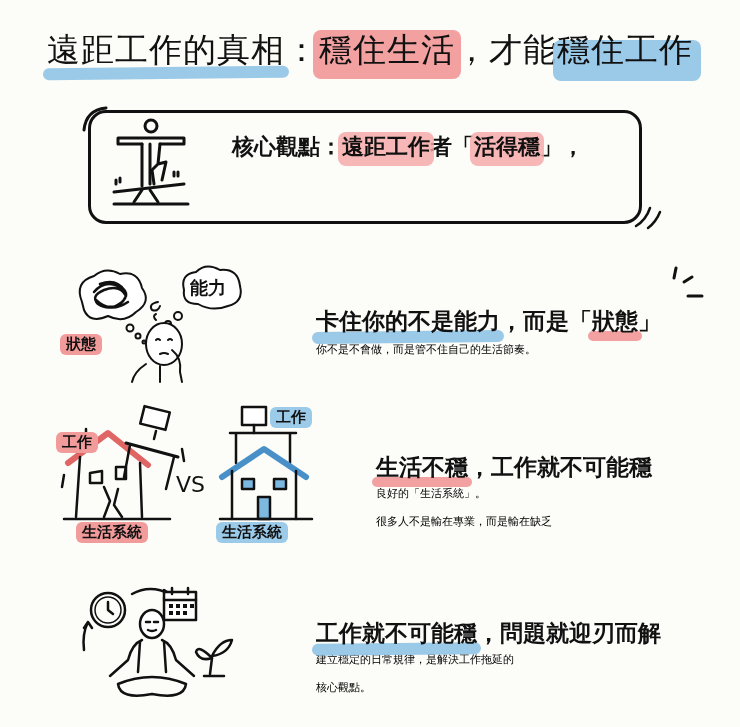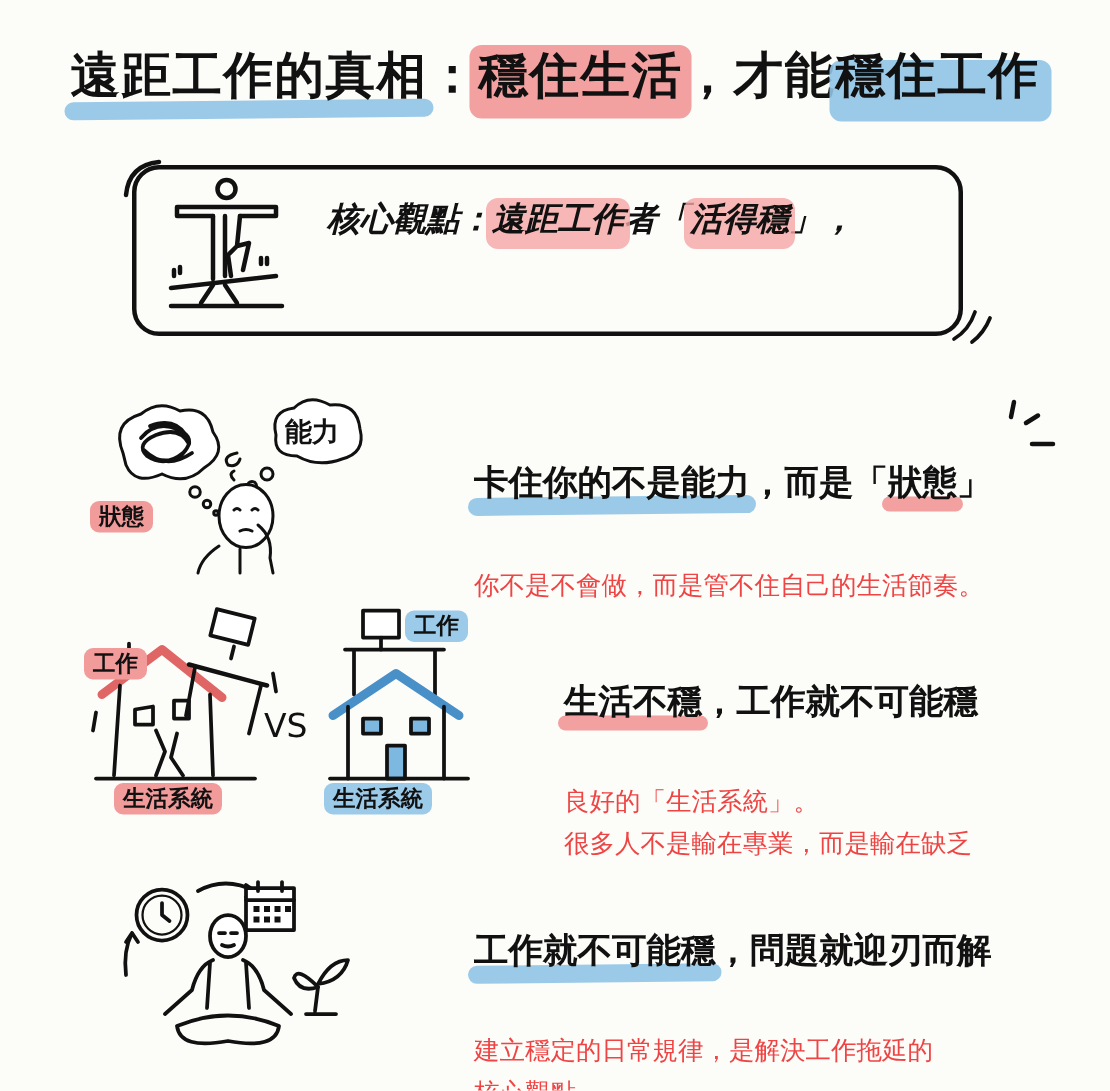--- a/index.html
+++ b/index.html
@@ -3,41 +3,41 @@
 <meta charset="utf-8">
 <style>
   html, body { margin:0; padding:0; }
   body {
     width:740px; height:727px; background:#fcfcf9; position:relative; overflow:hidden;
     font-family:"DejaVu Sans","Liberation Sans",sans-serif; color:#111;
   }
   .abs { position:absolute; }
   .title {
     left:0; top:28px; width:740px; text-align:center;
-    font-size:33px; font-weight:bold; letter-spacing:1px; white-space:nowrap;
+    font-size:33px; font-weight:normal; letter-spacing:1px; white-space:nowrap;
   }
   .hl { position:relative; display:inline-block; z-index:1; }
   .hl::before {
     content:""; position:absolute; z-index:-1; border-radius:8px;
   }
   .hl-blue-under::before { left:-4px; right:-4px; bottom:-6px; height:12px; background:#8fc4e6; opacity:.9; transform:rotate(-0.6deg); }
   .hl-red-box::before { left:-6px; right:-6px; top:2px; bottom:-6px; background:#f09090; opacity:.85; }
   .hl-blue-box::before { left:-4px; right:-8px; top:12px; bottom:-8px; background:#8fc4e6; opacity:.9; }
   .hl-red-under::before { left:-4px; right:-4px; bottom:-4px; height:10px; background:#f09090; opacity:.85; }
   .hl-red-soft::before { left:-4px; right:-4px; top:2px; bottom:-2px; background:#f5a5a5; opacity:.8; }
 
   .card {
     left:88px; top:110px; width:548px; height:108px;
     border:3px solid #111; border-radius:18px;
   }
-  .card-text { left:218px; top:130px; font-size:22px; font-weight:bold; line-height:34px;font-style:italic; }
+  .card-text { left:232px; top:130px; font-size:22px; font-weight:bold; line-height:34px; }
   .card-text .l2 { padding-left:128px; }
 
   .h2 { font-size:23px; font-weight:bold; white-space:nowrap;margin-top:10px; }
-  .p  { font-size:17px; color:#ef4444; line-height:28px;margin-top:41px; }
+  .p  { font-size:11px; color:#000000; line-height:28px; }
 
   .tag {
     font-size:15px; font-weight:bold; padding:1px 6px; border-radius:6px;
   }
   .tag-red { background:#f29b9b; }
   .tag-blue { background:#9ccbea; }
   svg { overflow:visible; }
 </style>
 </head>
 <body>

